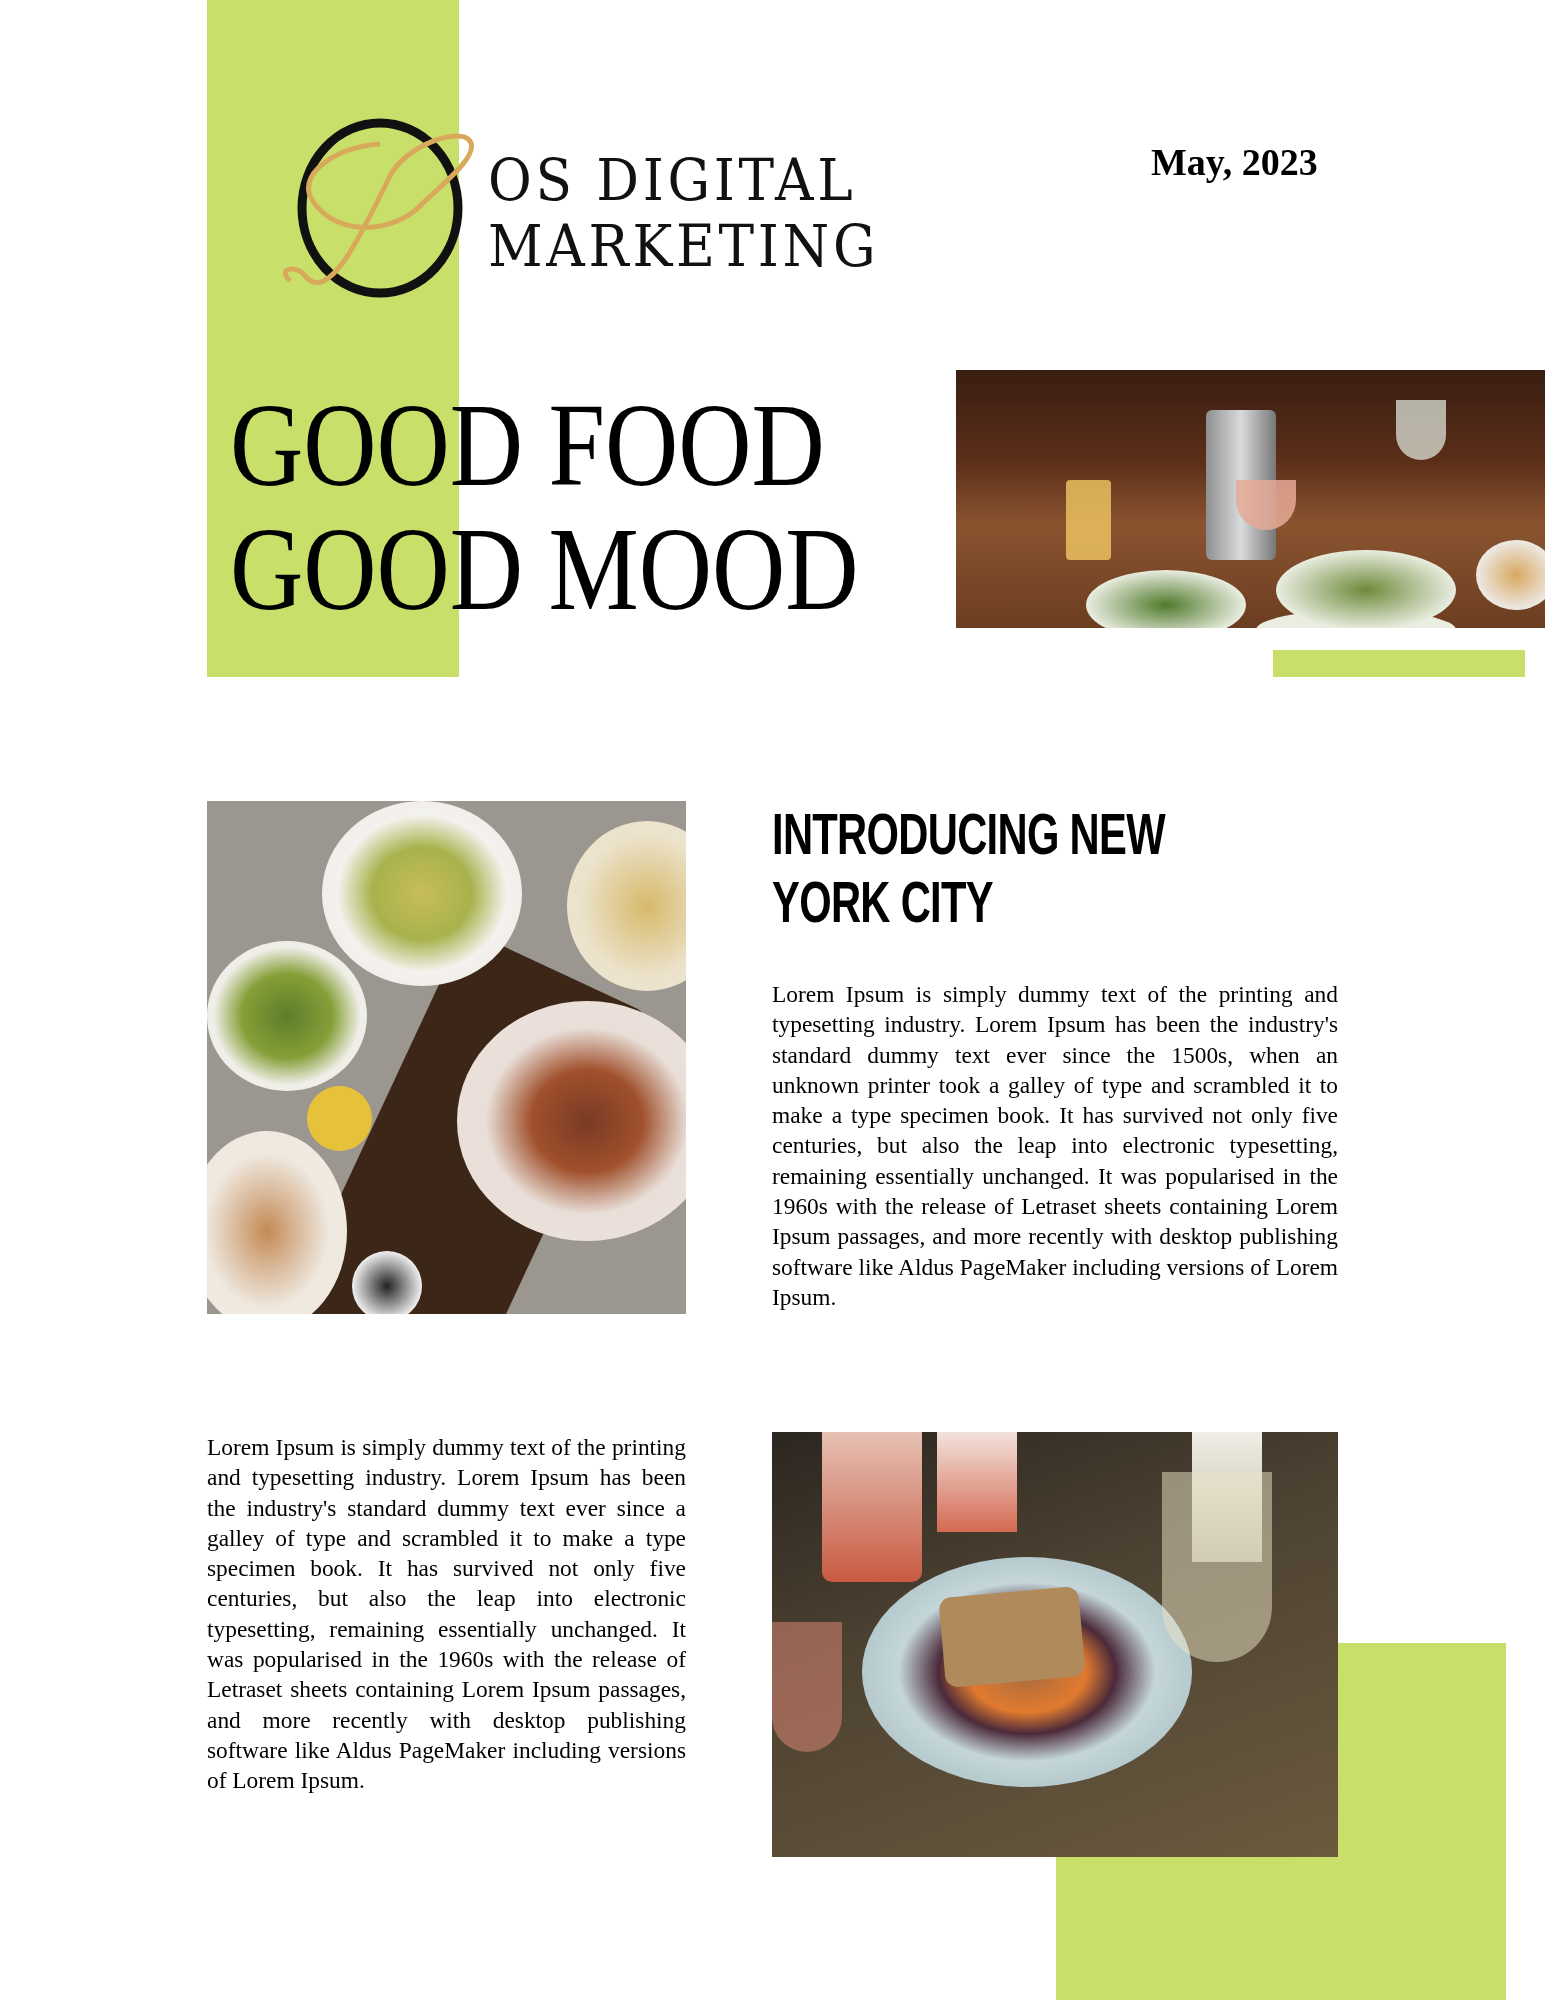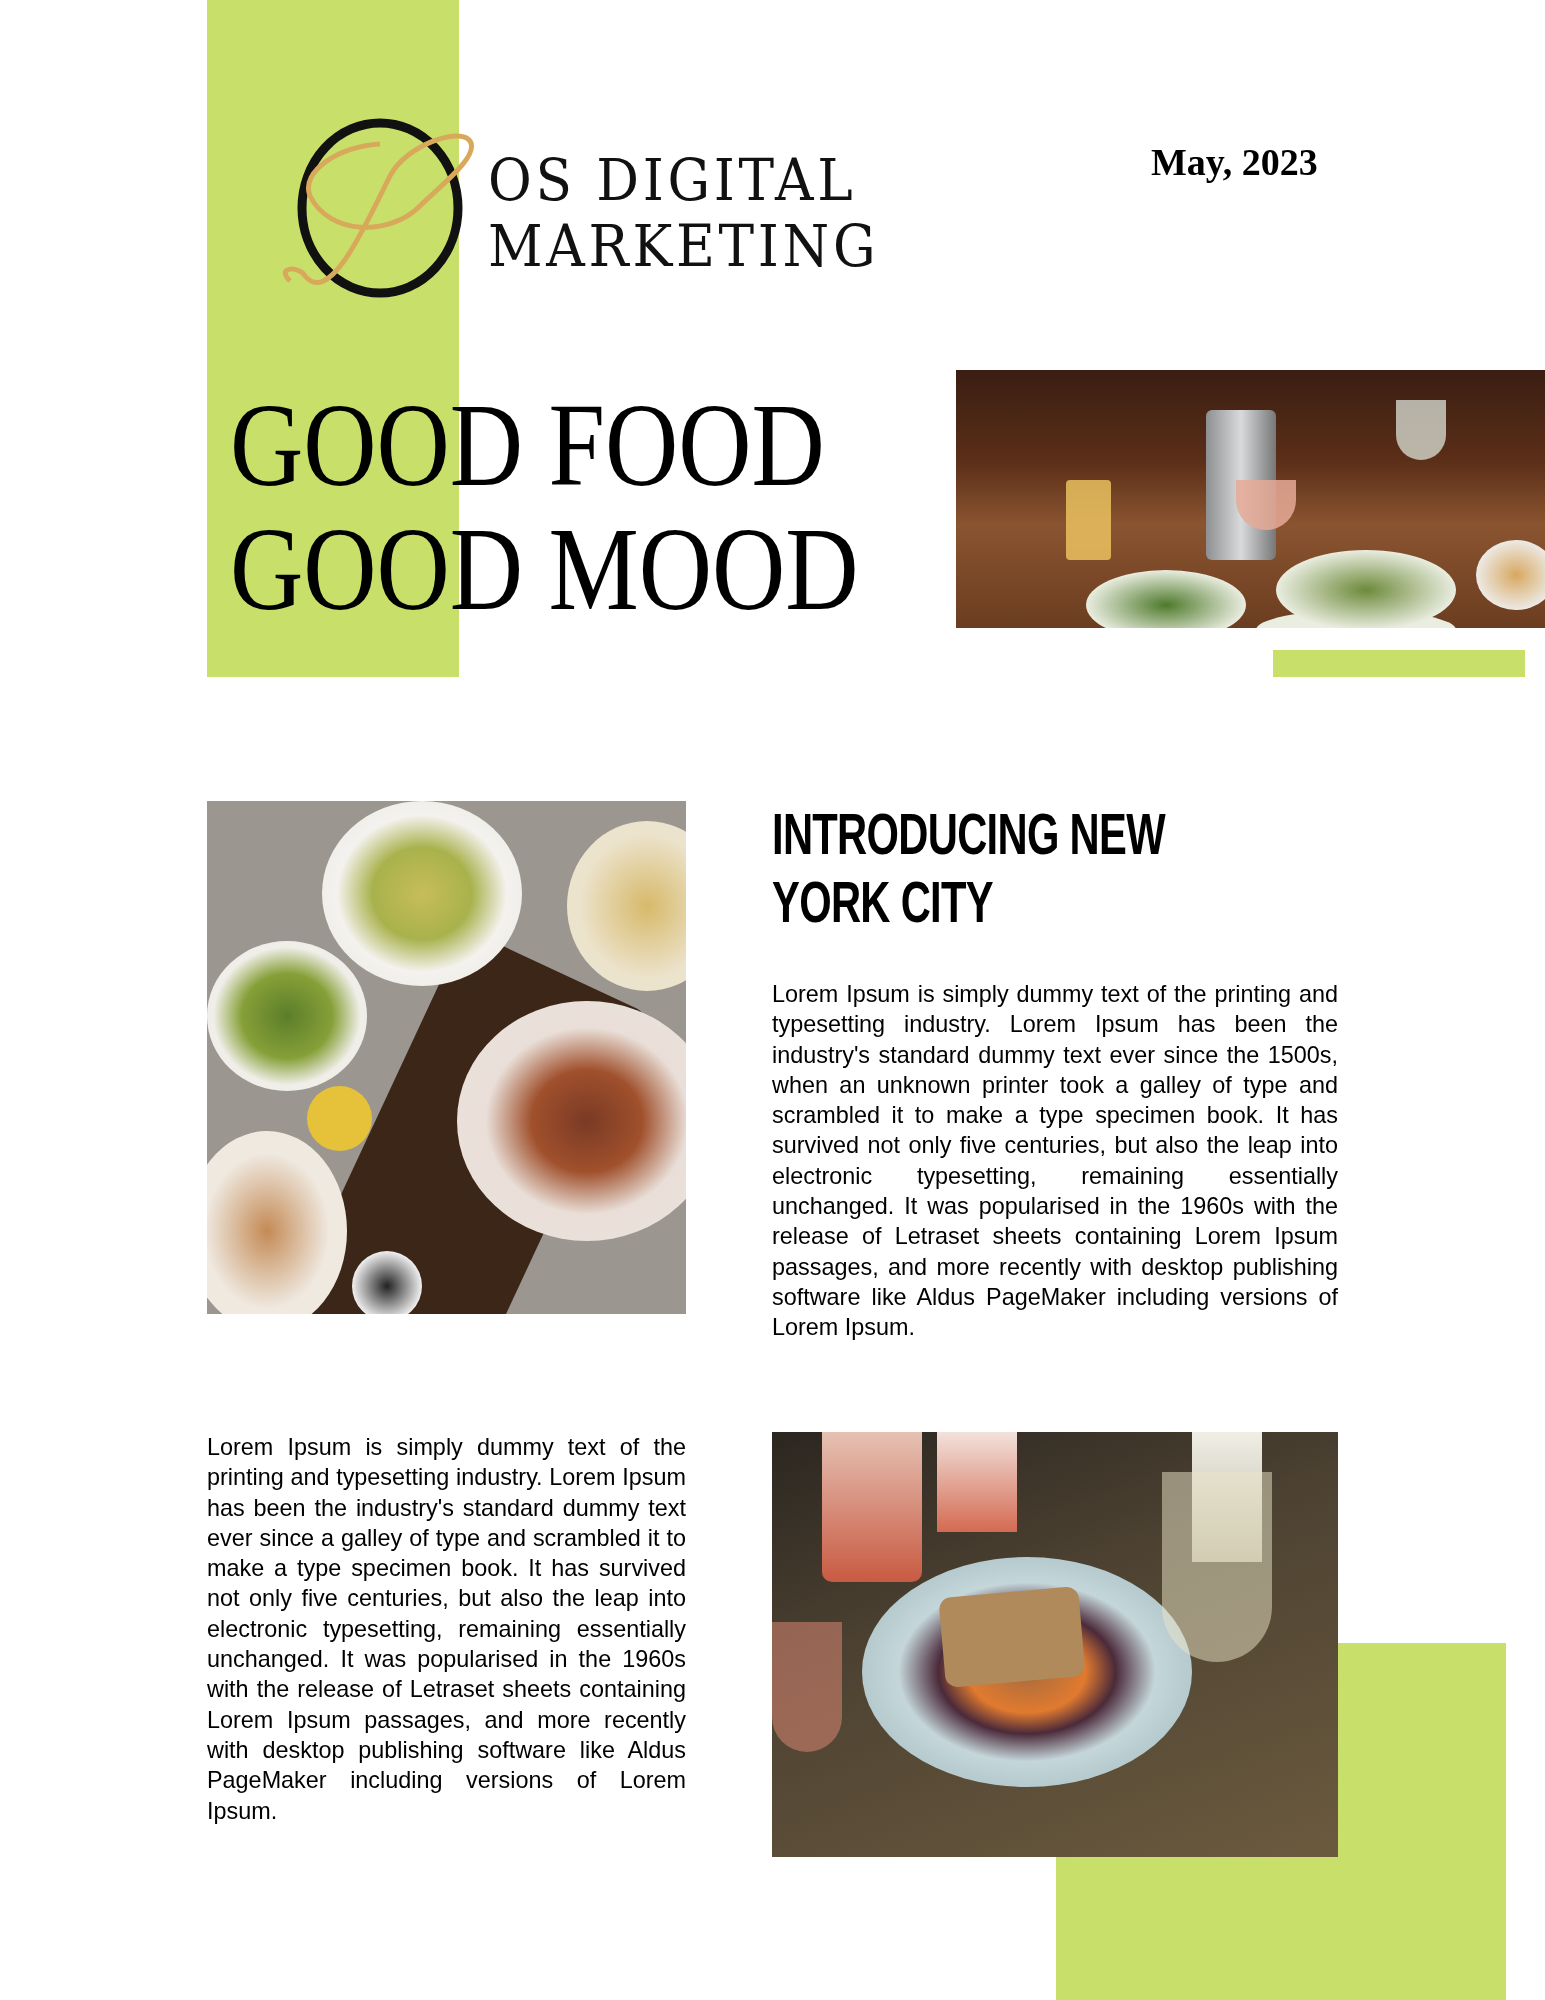--- a/index.html
+++ b/index.html
@@ -3,21 +3,21 @@
 <meta charset="utf-8">
 <style>
   html, body { margin:0; padding:0; }
   body { width:1545px; height:2000px; background:#ffffff; position:relative; overflow:hidden; font-family:"Liberation Sans", sans-serif; color:#000; }
   .abs { position:absolute; }
   .green { background:#c8e069; }
   .logo-text { font-family:"DejaVu Serif", serif; font-weight:300; letter-spacing:4px; color:#111; font-size:58px; line-height:64px; transform:scaleX(0.92); transform-origin:left; }
   .title { font-family:"Liberation Serif", serif; font-size:118px; line-height:124px; transform:scaleX(0.86); transform-origin:left; white-space:nowrap; }
   .date { font-family:"Liberation Serif", serif; font-weight:bold; font-size:38px; }
   .heading { font-family:"Liberation Sans", sans-serif; font-weight:bold; font-size:58px; line-height:68px; transform:scaleX(0.72); transform-origin:left; white-space:nowrap; letter-spacing:-1px; }
-  .body-text { font-family:Liberation Sans, sans-serif; font-size:23.4px; line-height:30.3px; text-align:justify; }
+  .body-text { font-family:Liberation Serif, serif; font-size:23.4px; line-height:30.3px; text-align:justify; }
   .photo { overflow:hidden; }
 </style>
 </head>
 <body>
 
 <div class="abs green" style="left:207px;top:0;width:252px;height:677px;"></div>
 <div class="abs green" style="left:1273px;top:650px;width:252px;height:27px;"></div>
 <div class="abs green" style="left:1056px;top:1643px;width:450px;height:357px;"></div>
 
 <div class="abs" style="left:270px;top:116px;width:640px;height:190px;">

